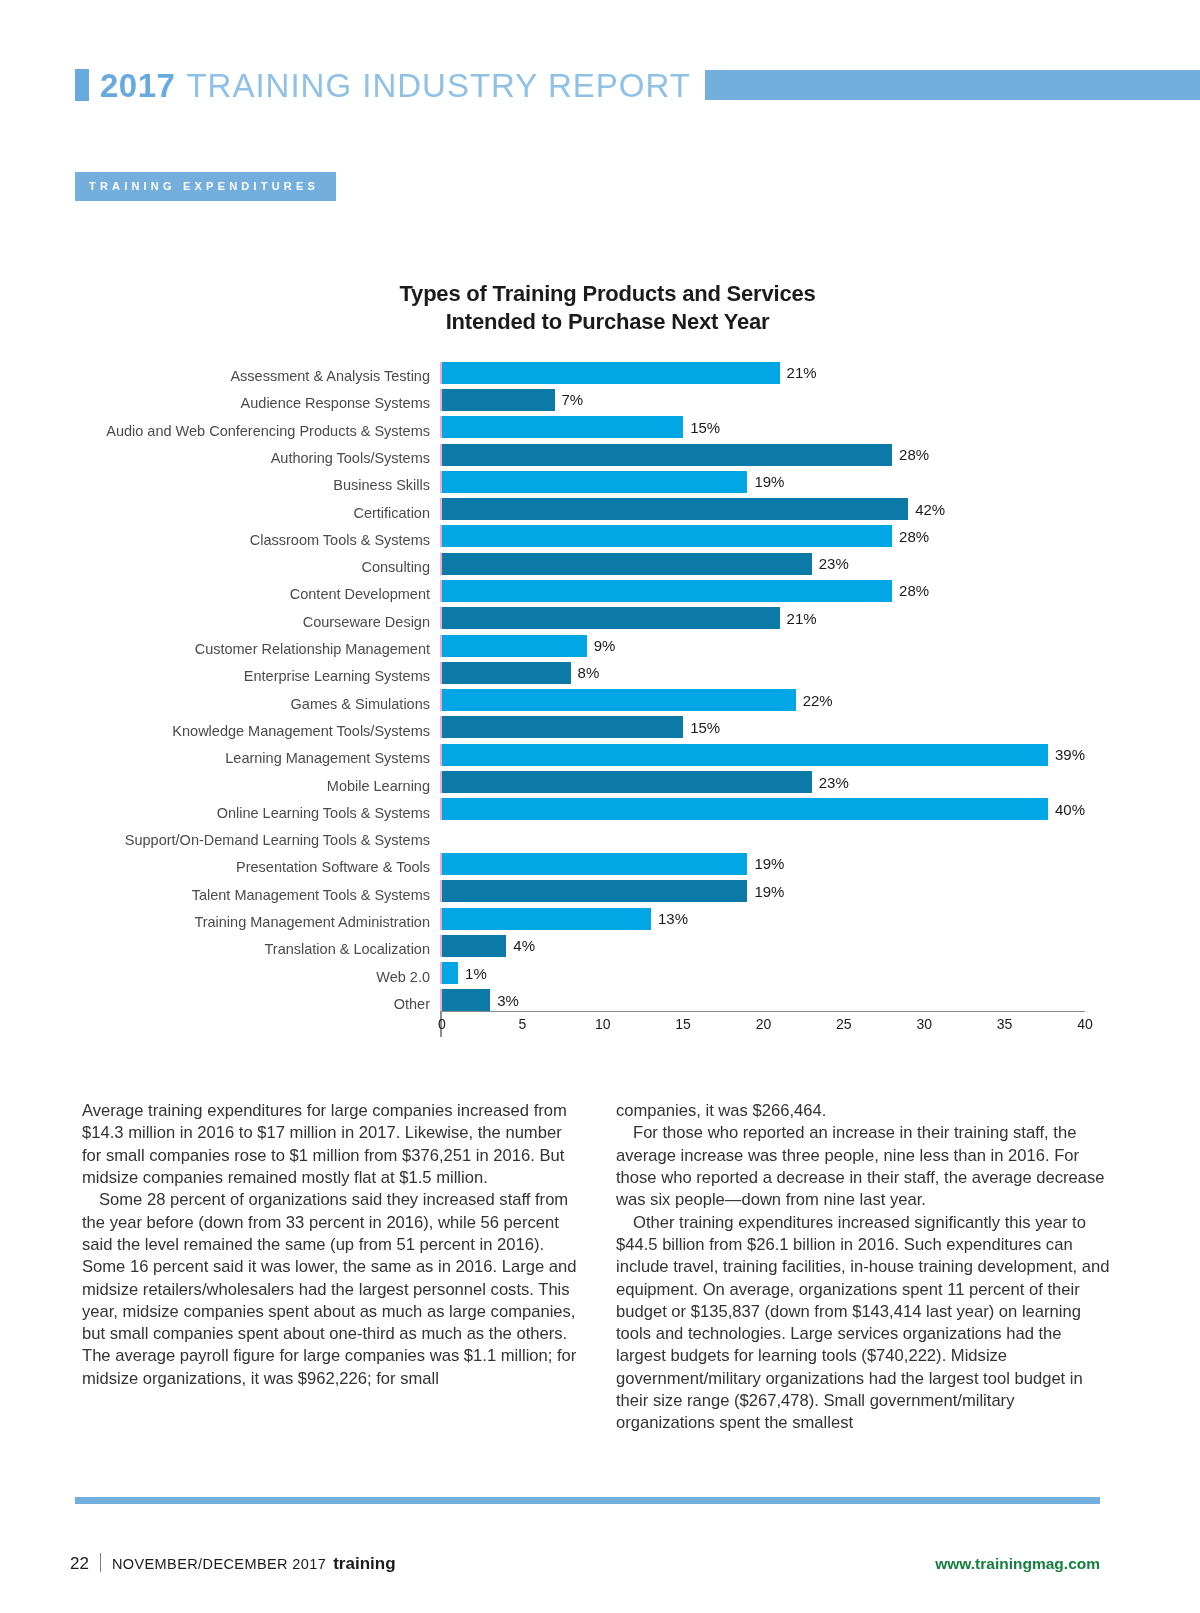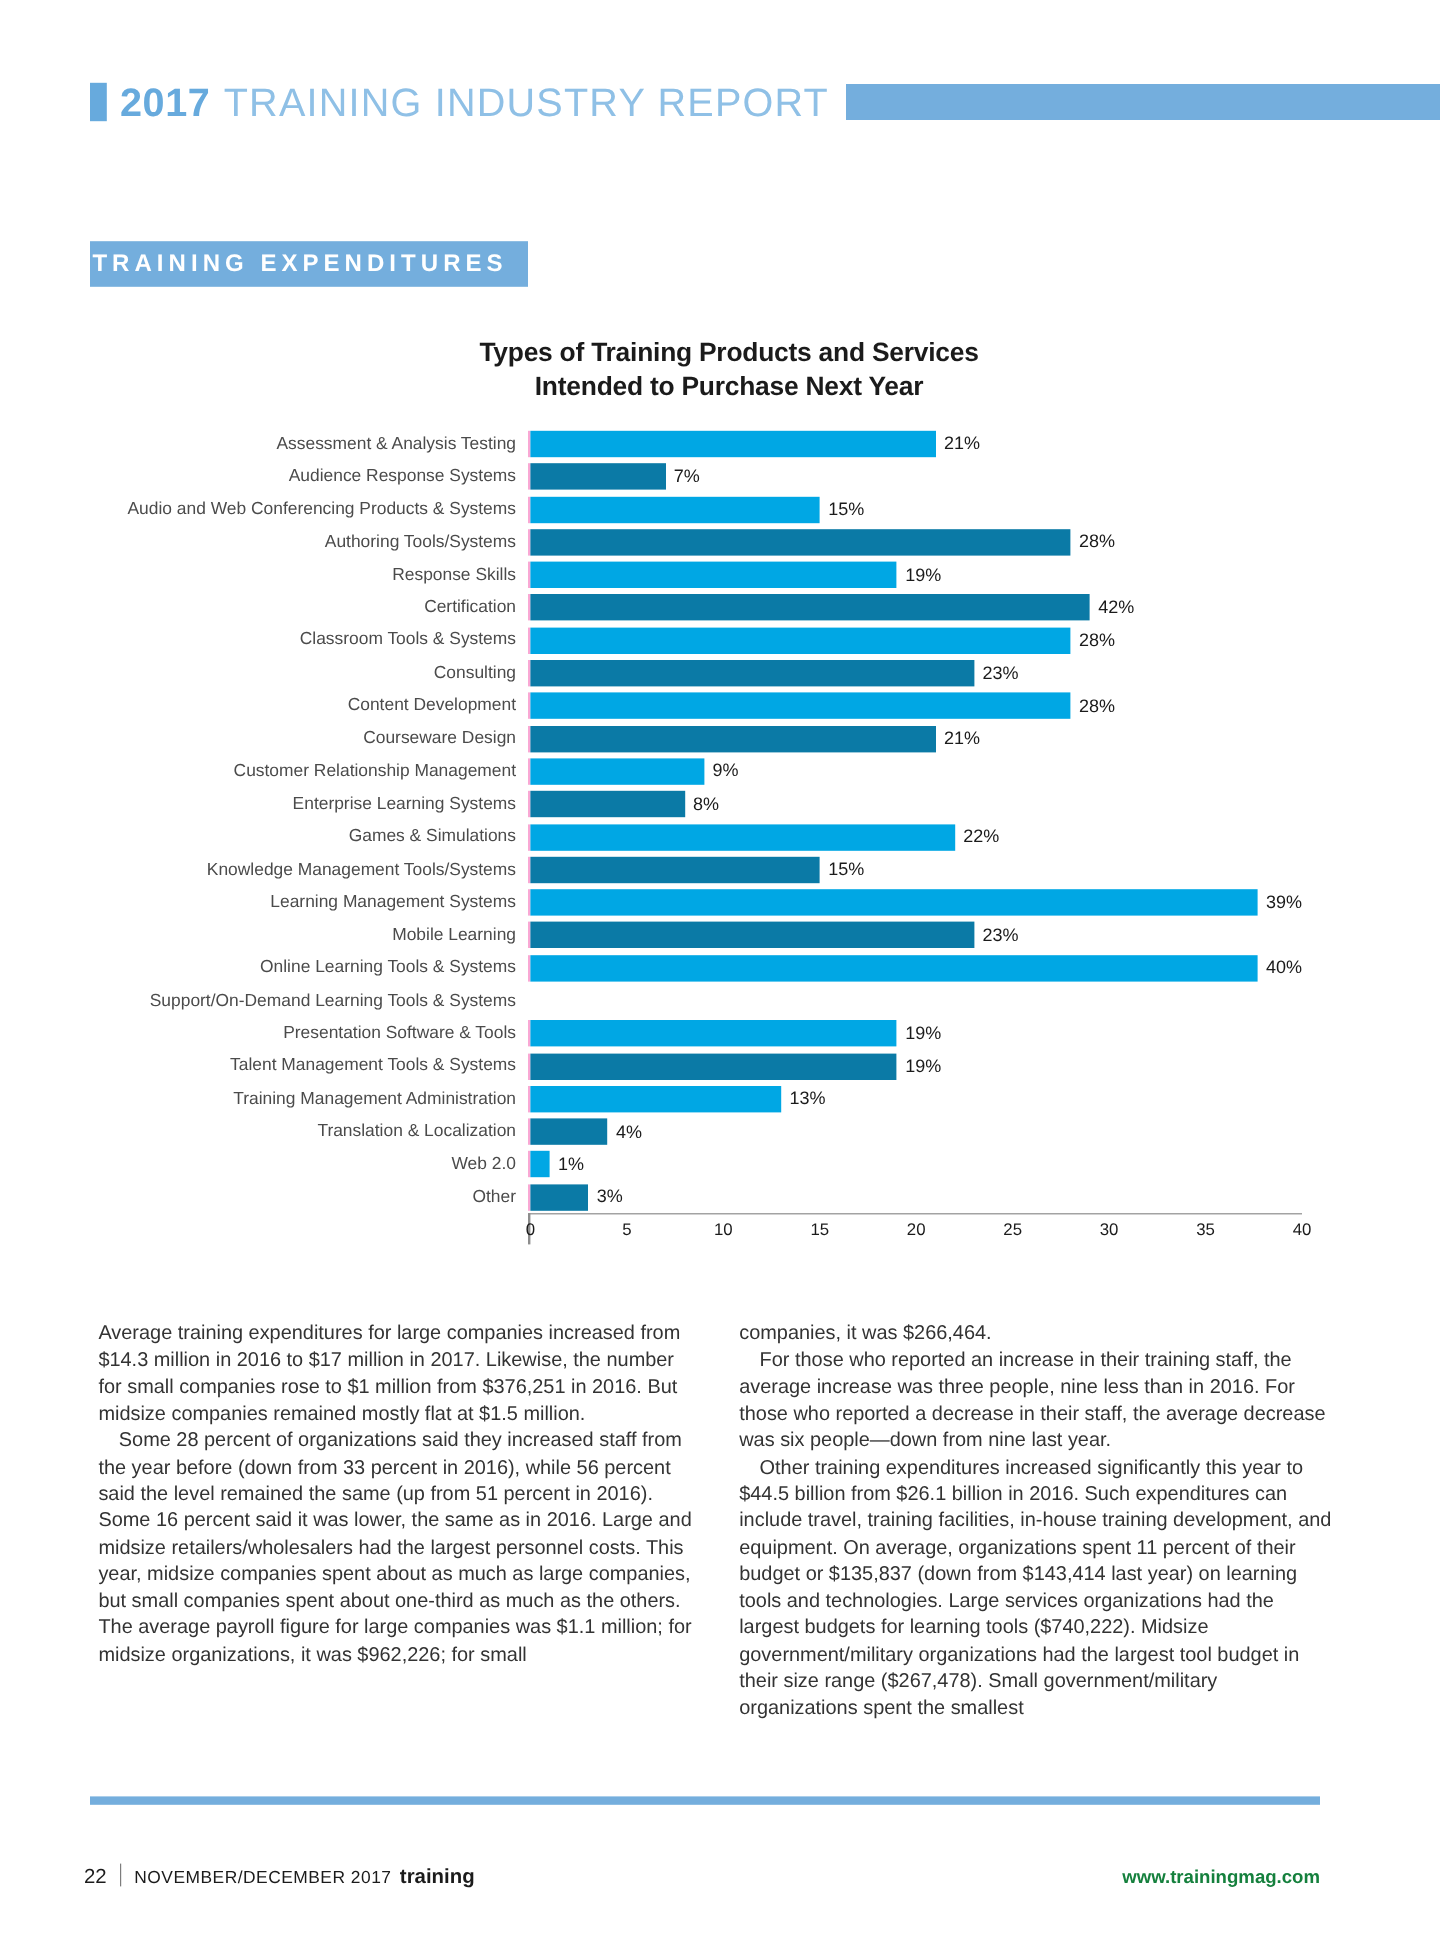--- a/index.html
+++ b/index.html
@@ -26,41 +26,41 @@
   .hdr-title{
     font-size:33px;font-weight:normal;color:#8fc0e6;letter-spacing:1px;
     margin-left:11px;line-height:1;
   }
   .hdr-rule{
     height:30px;background:#74aedd;margin-left:14px;flex:1 1 auto;
   }
 
   
   .badge{
-    position:absolute;left:75px;top:201px;
+    position:absolute;left:75px;top:172px;
     background:#74aedd;color:#ffffff;
-    font-size:20px;font-weight:bold;letter-spacing:4.2px;
-    padding:9px 17px 9px 2px;
+    font-size:11px;font-weight:bold;letter-spacing:4.2px;
+    padding:9px 17px 9px 14px;
     line-height:1;
   }
 
   
   .chart{
     position:absolute;left:75px;top:280px;width:1010px;
   }
   .chart-title{
     text-align:center;font-size:22px;font-weight:bold;color:#1b1b1b;
     line-height:1.28;letter-spacing:-.2px;
     margin:0 0 20px 0;padding-left:55px;
   }
   .chart-title span{display:block;}
 
   .plot{position:relative;}
   .row{
-    display:flex;align-items:center;height:27.3px;
+    display:flex;align-items:flex-end;height:27.3px;
   }
   .row-label{
     width:365px;flex:0 0 365px;text-align:right;
     font-size:14.5px;color:#4b4b4b;
     padding-right:10px;box-sizing:border-box;
     display:flex;align-items:center;justify-content:flex-end;
     line-height:1;
   }
   .row-bararea{
     flex:1 1 auto;position:relative;
@@ -168,21 +168,21 @@
         </div>
       </div>
       <div class="row">
         <div class="row-label">Authoring Tools/Systems</div>
         <div class="row-bararea">
           <div class="bar dark" style="width: 70%;"></div>
           <span class="bar-val">28%</span>
         </div>
       </div>
       <div class="row">
-        <div class="row-label">Response Skills</div>
+        <div class="row-label">Business Skills</div>
         <div class="row-bararea">
           <div class="bar light" style="width: 47.5%;"></div>
           <span class="bar-val">19%</span>
         </div>
       </div>
       <div class="row">
         <div class="row-label">Certification</div>
         <div class="row-bararea">
           <div class="bar dark" style="width: 72.5%;"></div>
           <span class="bar-val">42%</span>

